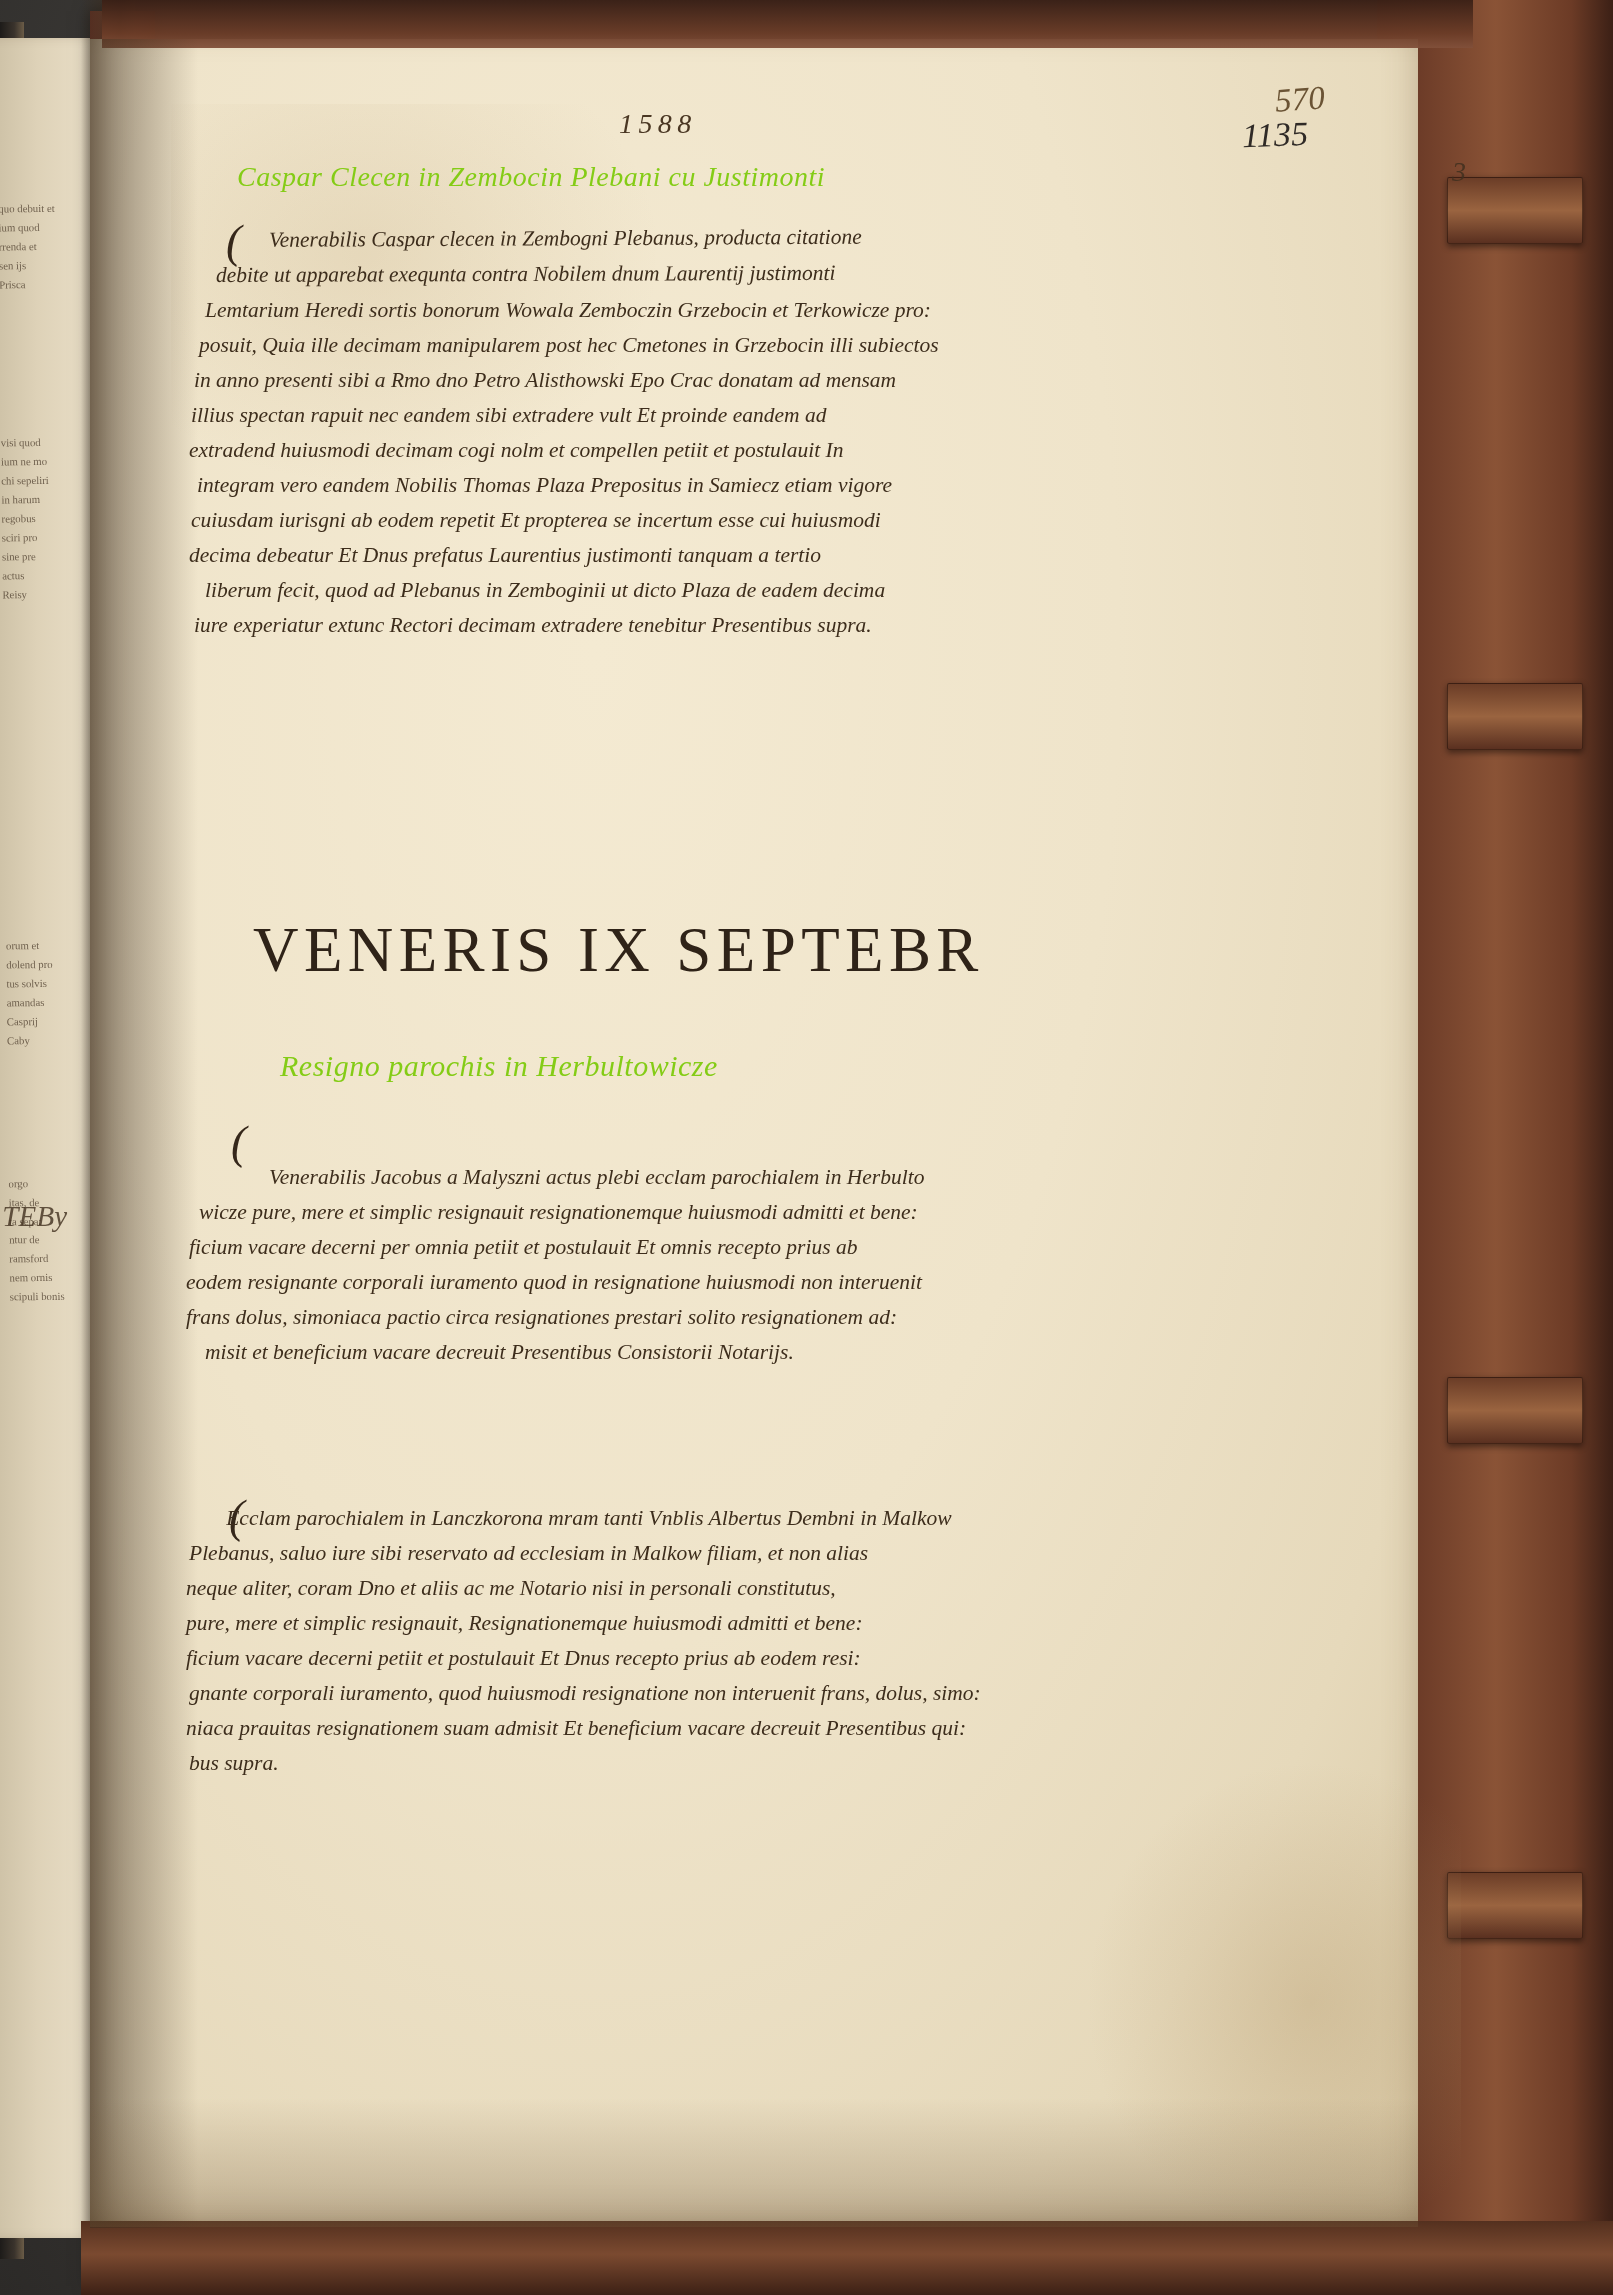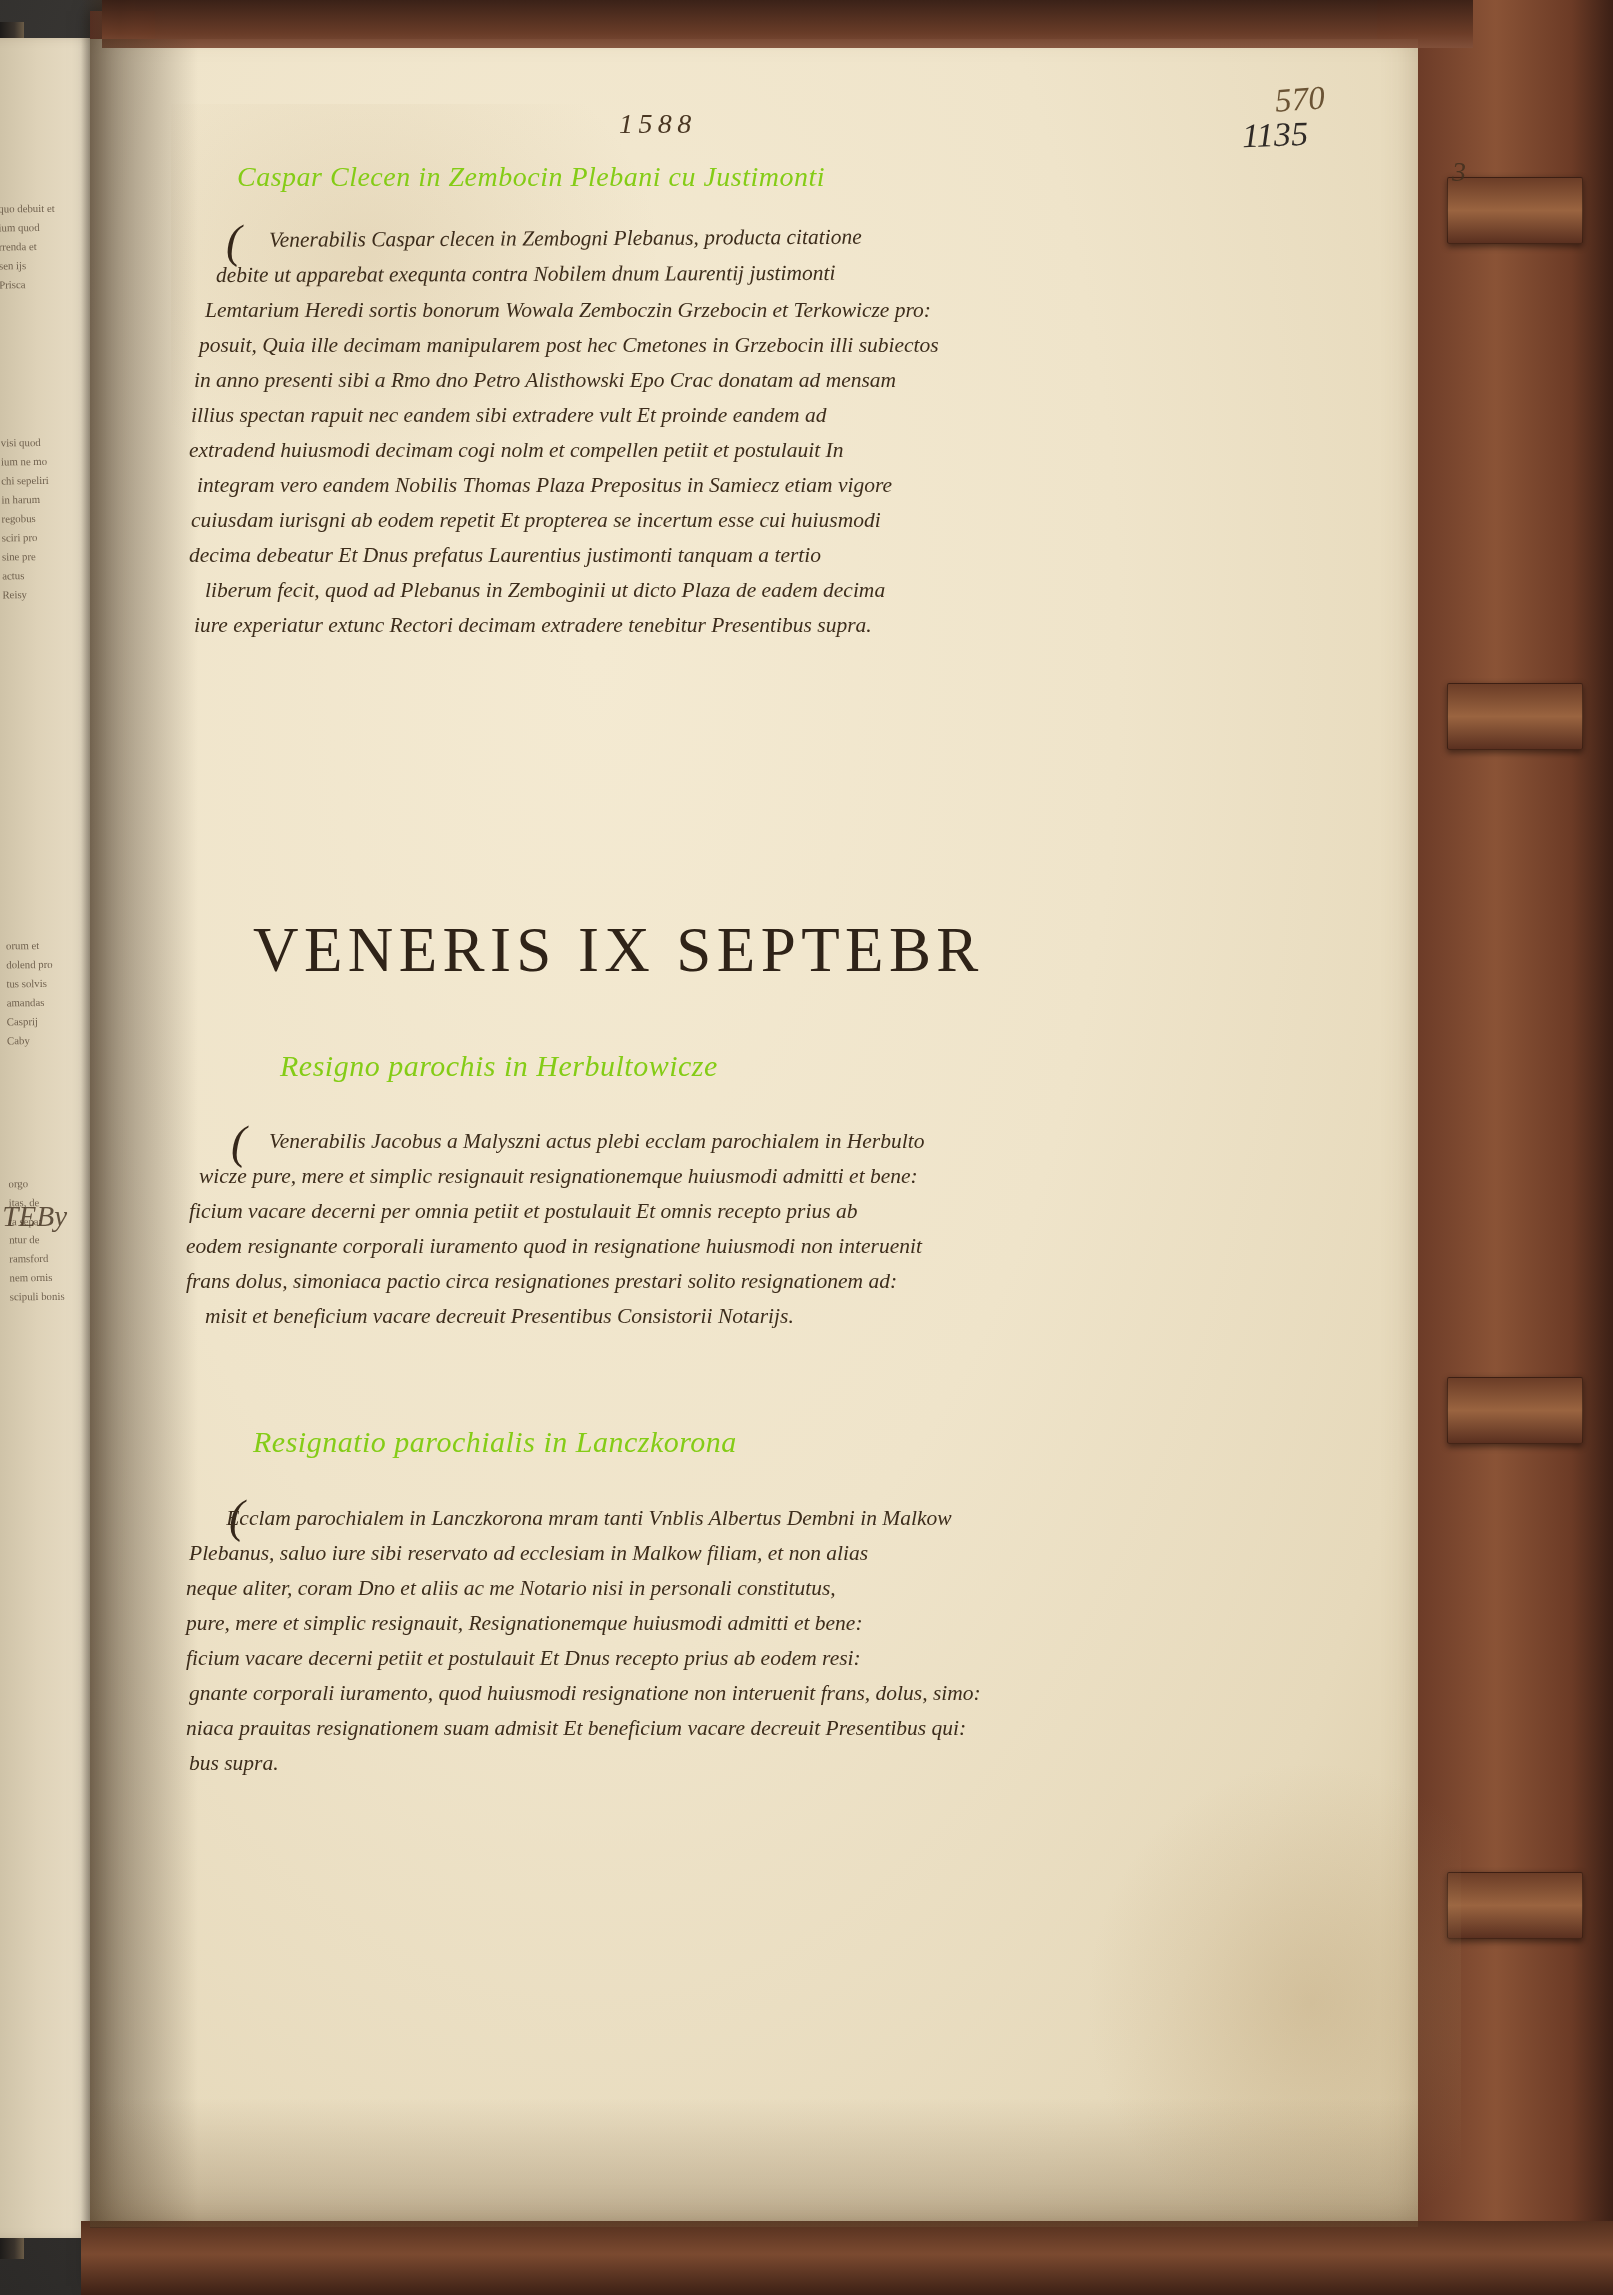--- a/index.html
+++ b/index.html
@@ -339,30 +339,29 @@
     <div class="hl" style="margin-left:-46px;">cuiusdam iurisgni ab eodem repetit Et propterea se incertum esse cui huiusmodi</div>
     <div class="hl" style="margin-left:-48px;">decima debeatur Et Dnus prefatus Laurentius justimonti tanquam a tertio</div>
     <div class="hl" style="margin-left:-32px;">liberum fecit, quod ad Plebanus in Zemboginii ut dicto Plaza de eadem decima</div>
     <div class="hl" style="margin-left:-43px;">iure experiatur extunc Rectori decimam extradere tenebitur Presentibus supra.</div>
   </div>
 
   <div class="big-title">VENERIS IX SEPTEBR</div>
 
   <div class="heading-script hand" style="top:1049px;left:280px;font-size:30px;">Resigno parochis in Herbultowicze</div>
   <div class="dropcap hand" style="left:231px; top:1116px;">(</div>
-  <div class="block" style="top:1124px;">
+  <div class="block" style="top:1160px;">
     <div class="hl indent1">Venerabilis Jacobus a Malyszni actus plebi ecclam parochialem in Herbulto</div>
     <div class="hl" style="margin-left:-38px;">wicze pure, mere et simplic resignauit resignationemque huiusmodi admitti et bene:</div>
     <div class="hl" style="margin-left:-48px;">ficium vacare decerni per omnia petiit et postulauit Et omnis recepto prius ab</div>
     <div class="hl" style="margin-left:-51px;">eodem resignante corporali iuramento quod in resignatione huiusmodi non interuenit</div>
     <div class="hl" style="margin-left:-51px;">frans dolus, simoniaca pactio circa resignationes prestari solito resignationem ad:</div>
     <div class="hl" style="margin-left:-32px;">misit et beneficium vacare decreuit Presentibus Consistorii Notarijs.</div>
   </div>
 
-  <div class="heading-script hand" style="top:1425px;left:253px;font-size:30px;">Resignatio parochialis in Lanczkorona</div>
   <div class="dropcap hand" style="left:229px; top:1490px;">(</div>
   <div class="block" style="top:1501px;">
     <div class="hl" style="margin-left:-10.8px;">Ecclam parochialem in Lanczkorona mram tanti Vnblis Albertus Dembni in Malkow</div>
     <div class="hl" style="margin-left:-48px;">Plebanus, saluo iure sibi reservato ad ecclesiam in Malkow filiam, et non alias</div>
     <div class="hl" style="margin-left:-51px;">neque aliter, coram Dno et aliis ac me Notario nisi in personali constitutus,</div>
     <div class="hl" style="margin-left:-51px;">pure, mere et simplic resignauit, Resignationemque huiusmodi admitti et bene:</div>
     <div class="hl" style="margin-left:-51px;">ficium vacare decerni petiit et postulauit Et Dnus recepto prius ab eodem resi:</div>
     <div class="hl" style="margin-left:-48px;">gnante corporali iuramento, quod huiusmodi resignatione non interuenit frans, dolus, simo:</div>
     <div class="hl" style="margin-left:-51px;">niaca prauitas resignationem suam admisit Et beneficium vacare decreuit Presentibus qui:</div>
     <div class="hl" style="margin-left:-48px;">bus supra.</div>

